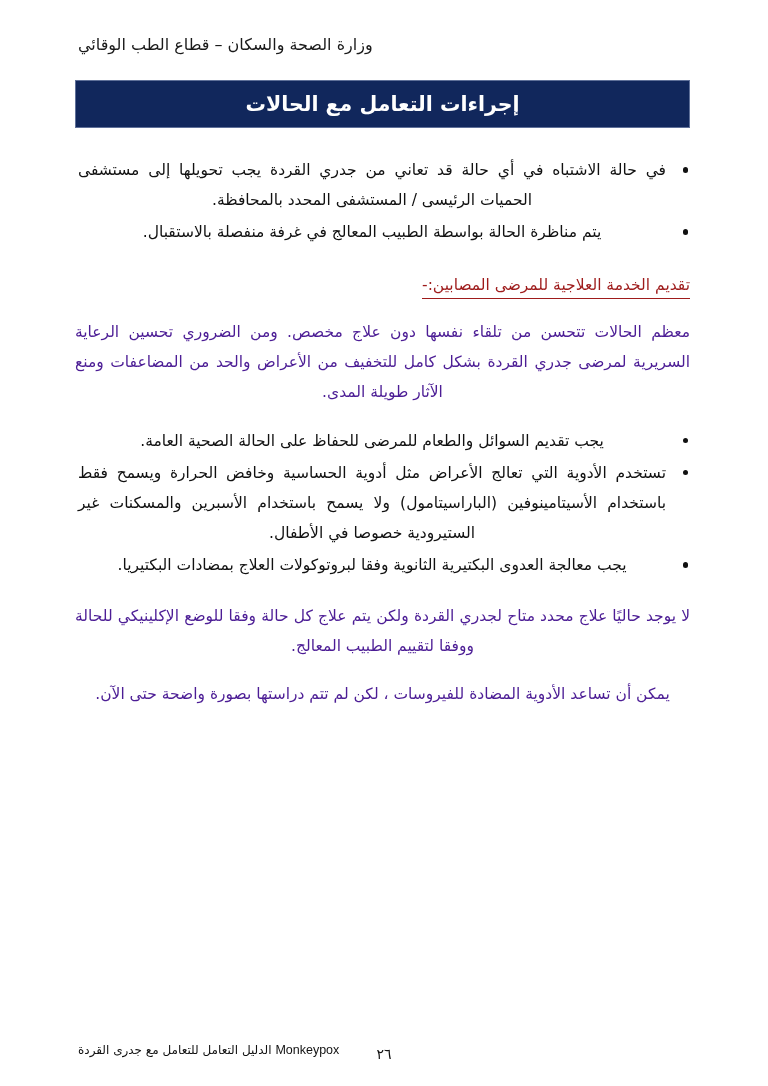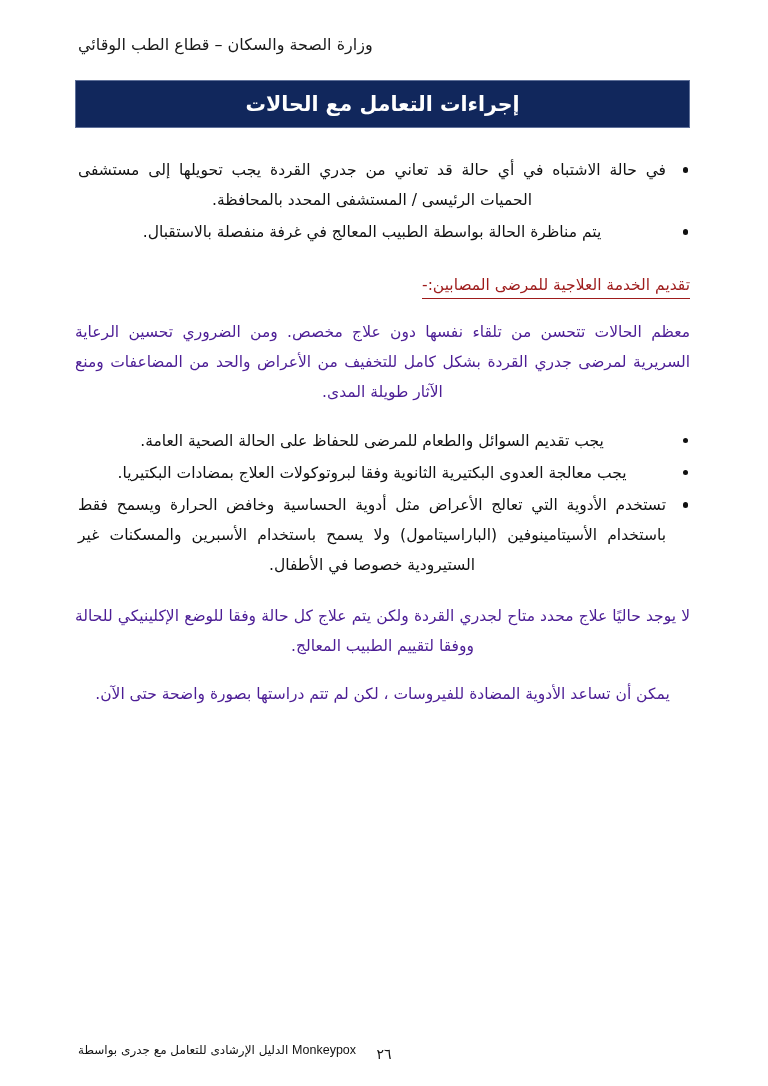--- a/index.html
+++ b/index.html
@@ -212,37 +212,37 @@
     </div>
 
     <div class="gap-md"></div>
 
     <p class="para">معظم الحالات تتحسن من تلقاء نفسها دون علاج مخصص. ومن الضروري تحسين الرعاية السريرية لمرضى جدري القردة بشكل كامل للتخفيف من الأعراض والحد من المضاعفات ومنع الآثار طويلة المدى.</p>
 
     <div class="gap-md"></div>
 
     <ul class="bullets indent-b">
       <li>يجب تقديم السوائل والطعام للمرضى للحفاظ على الحالة الصحية العامة.</li>
+      <li>تستخدم الأدوية التي تعالج الأعراض مثل أدوية الحساسية وخافض الحرارة ويسمح فقط باستخدام الأسيتامينوفين  (الباراسيتامول) ولا يسمح باستخدام الأسبرين والمسكنات غير الستيرودية خصوصا في الأطفال.</li>
       <li>يجب معالجة العدوى البكتيرية الثانوية وفقا لبروتوكولات العلاج بمضادات البكتيريا.</li>
-      <li>تستخدم الأدوية التي تعالج الأعراض مثل أدوية الحساسية وخافض الحرارة ويسمح فقط باستخدام الأسيتامينوفين  (الباراسيتامول) ولا يسمح باستخدام الأسبرين والمسكنات غير الستيرودية خصوصا في الأطفال.</li>
     </ul>
 
     <div class="gap-md"></div>
 
     <p class="para">لا يوجد حاليًا علاج محدد متاح لجدري القردة ولكن يتم علاج كل حالة وفقا للوضع الإكلينيكي للحالة ووفقا لتقييم الطبيب المعالج.</p>
 
     <div class="gap-md"></div>
 
     <p class="para last-right">يمكن أن تساعد الأدوية المضادة للفيروسات ، لكن لم تتم دراستها بصورة واضحة حتى الآن.</p>
 
   </div>
 
   <div class="doc-footer">
     <div class="foot-inner">
       <div class="page-number">٢٦</div>
       <div class="foot-note">
         <span class="latin">Monkeypox</span>
-        <span>الدليل الإرشادى للتعامل مع جدرى بواسطة</span>
+        <span>الدليل التعامل للتعامل مع جدرى القردة</span>
       </div>
     </div>
   </div>
 
 </div>
 
 </body></html>

